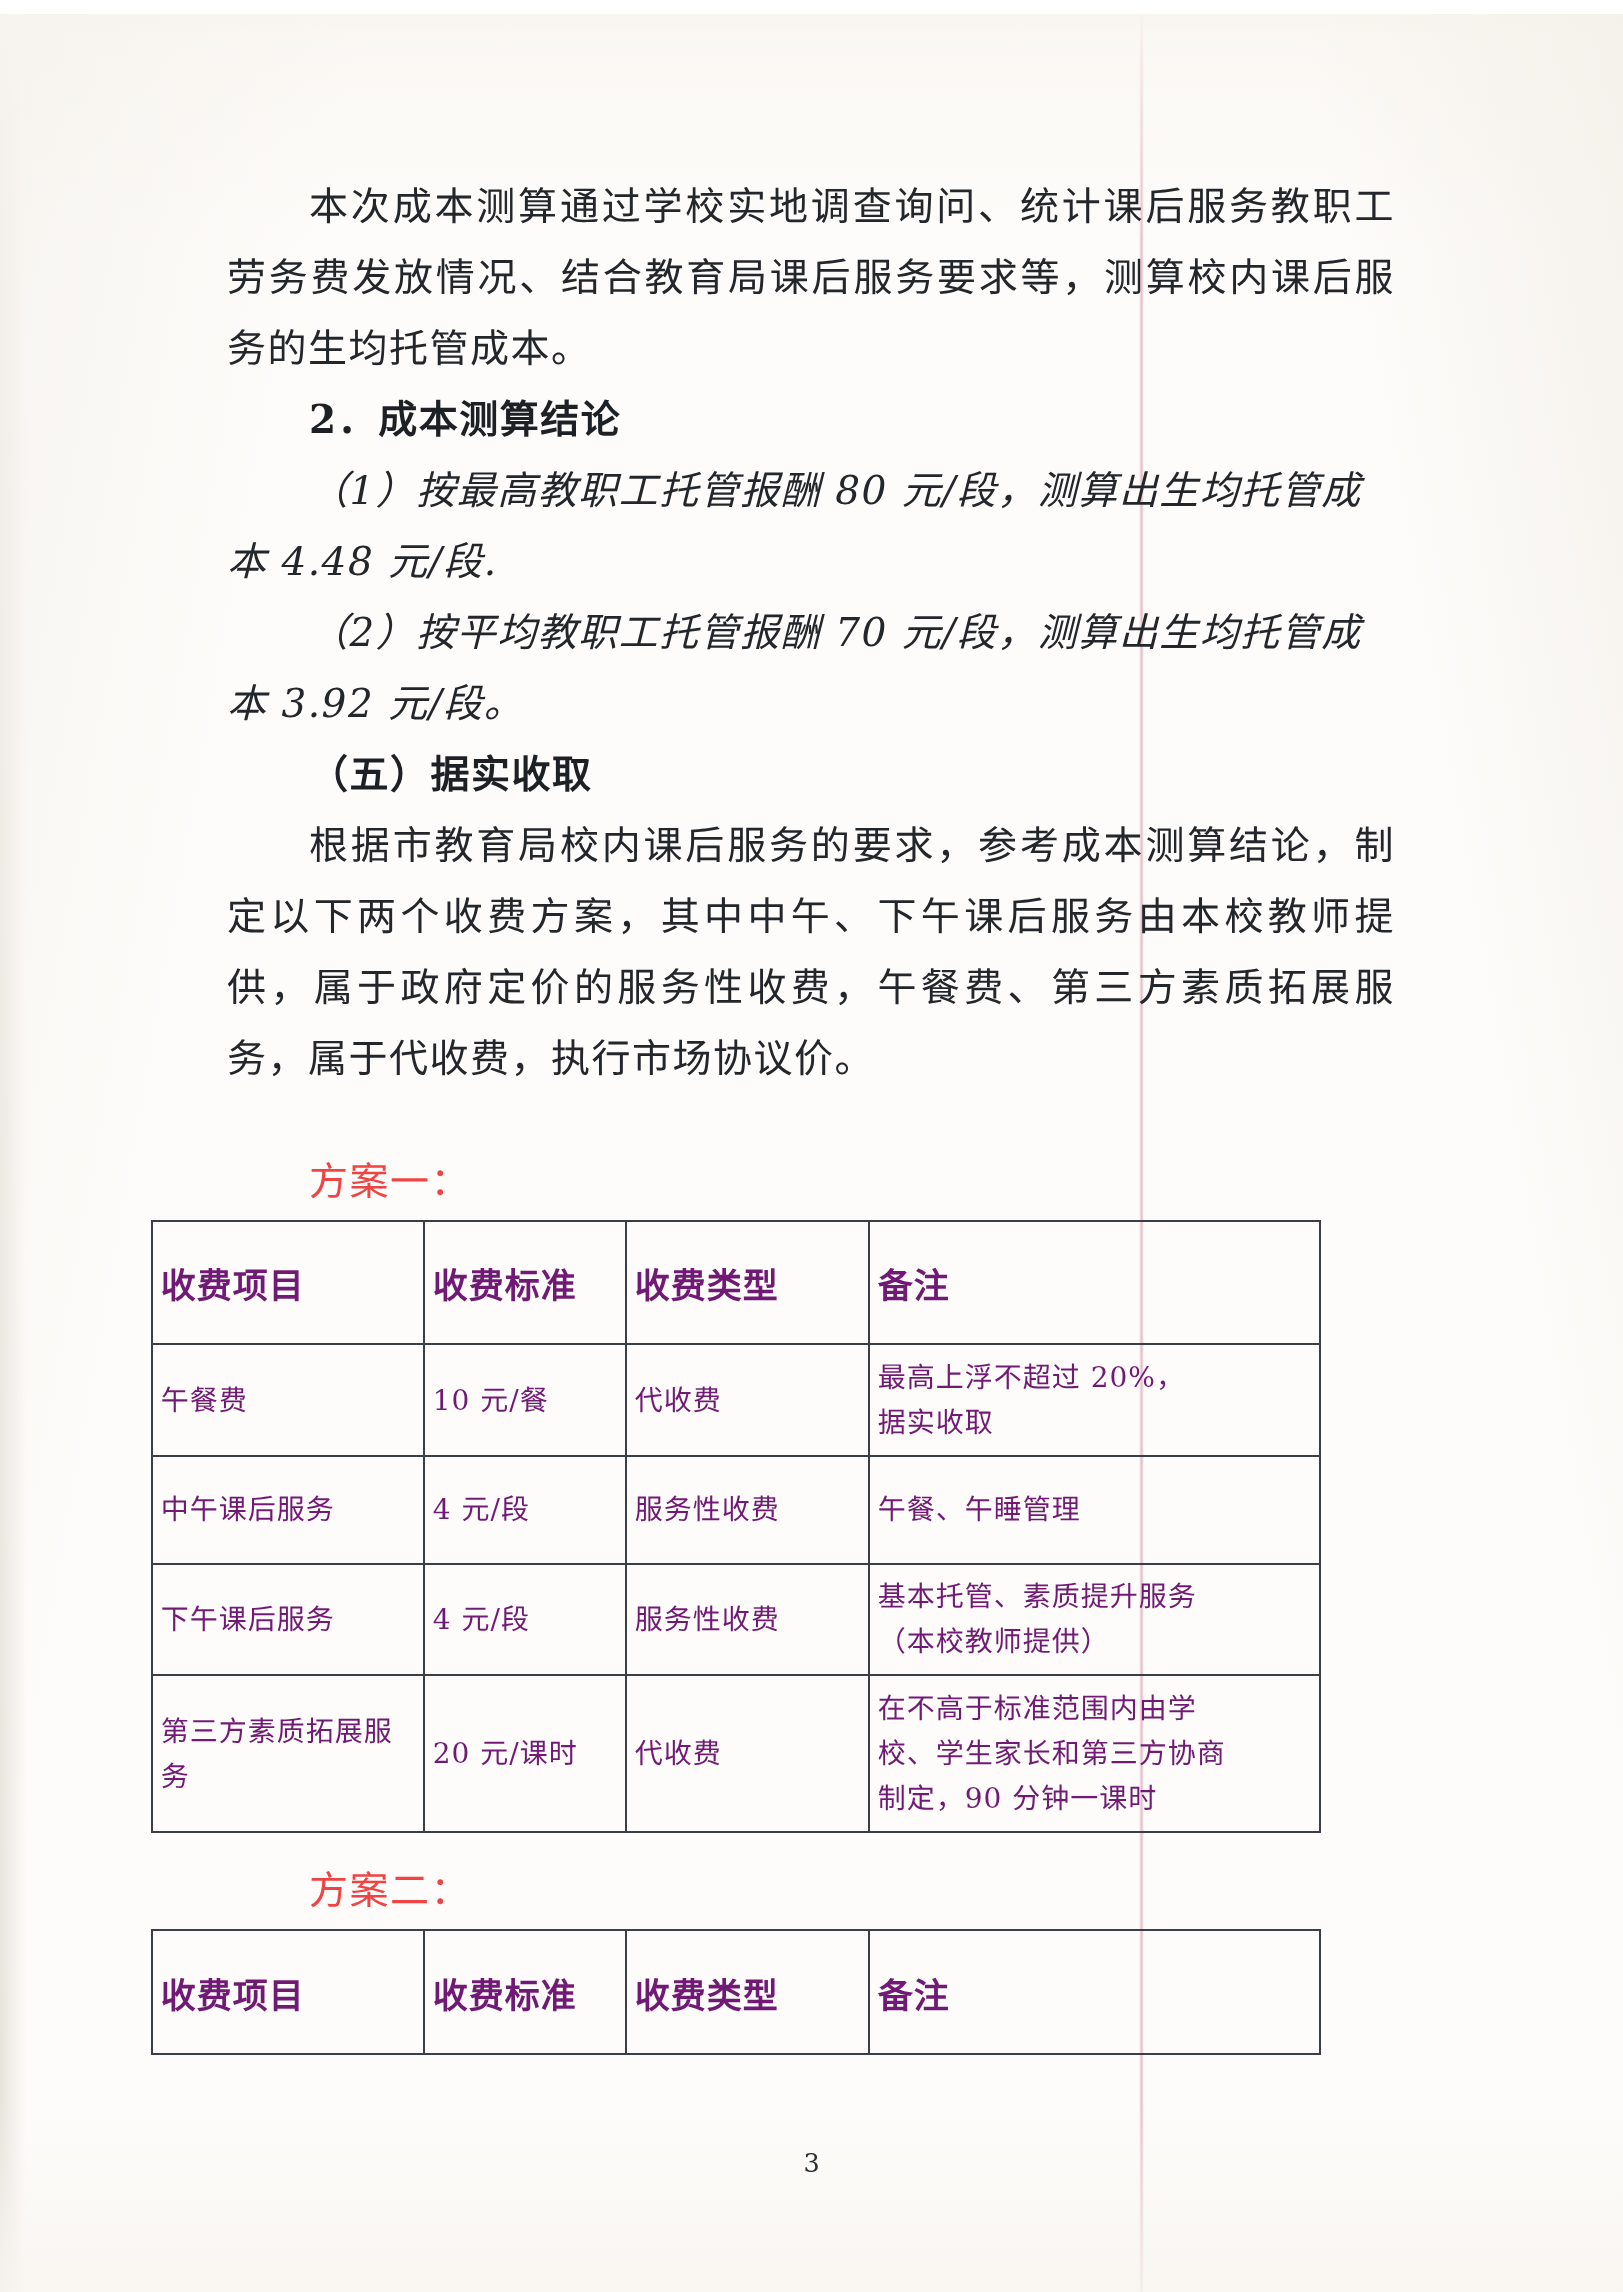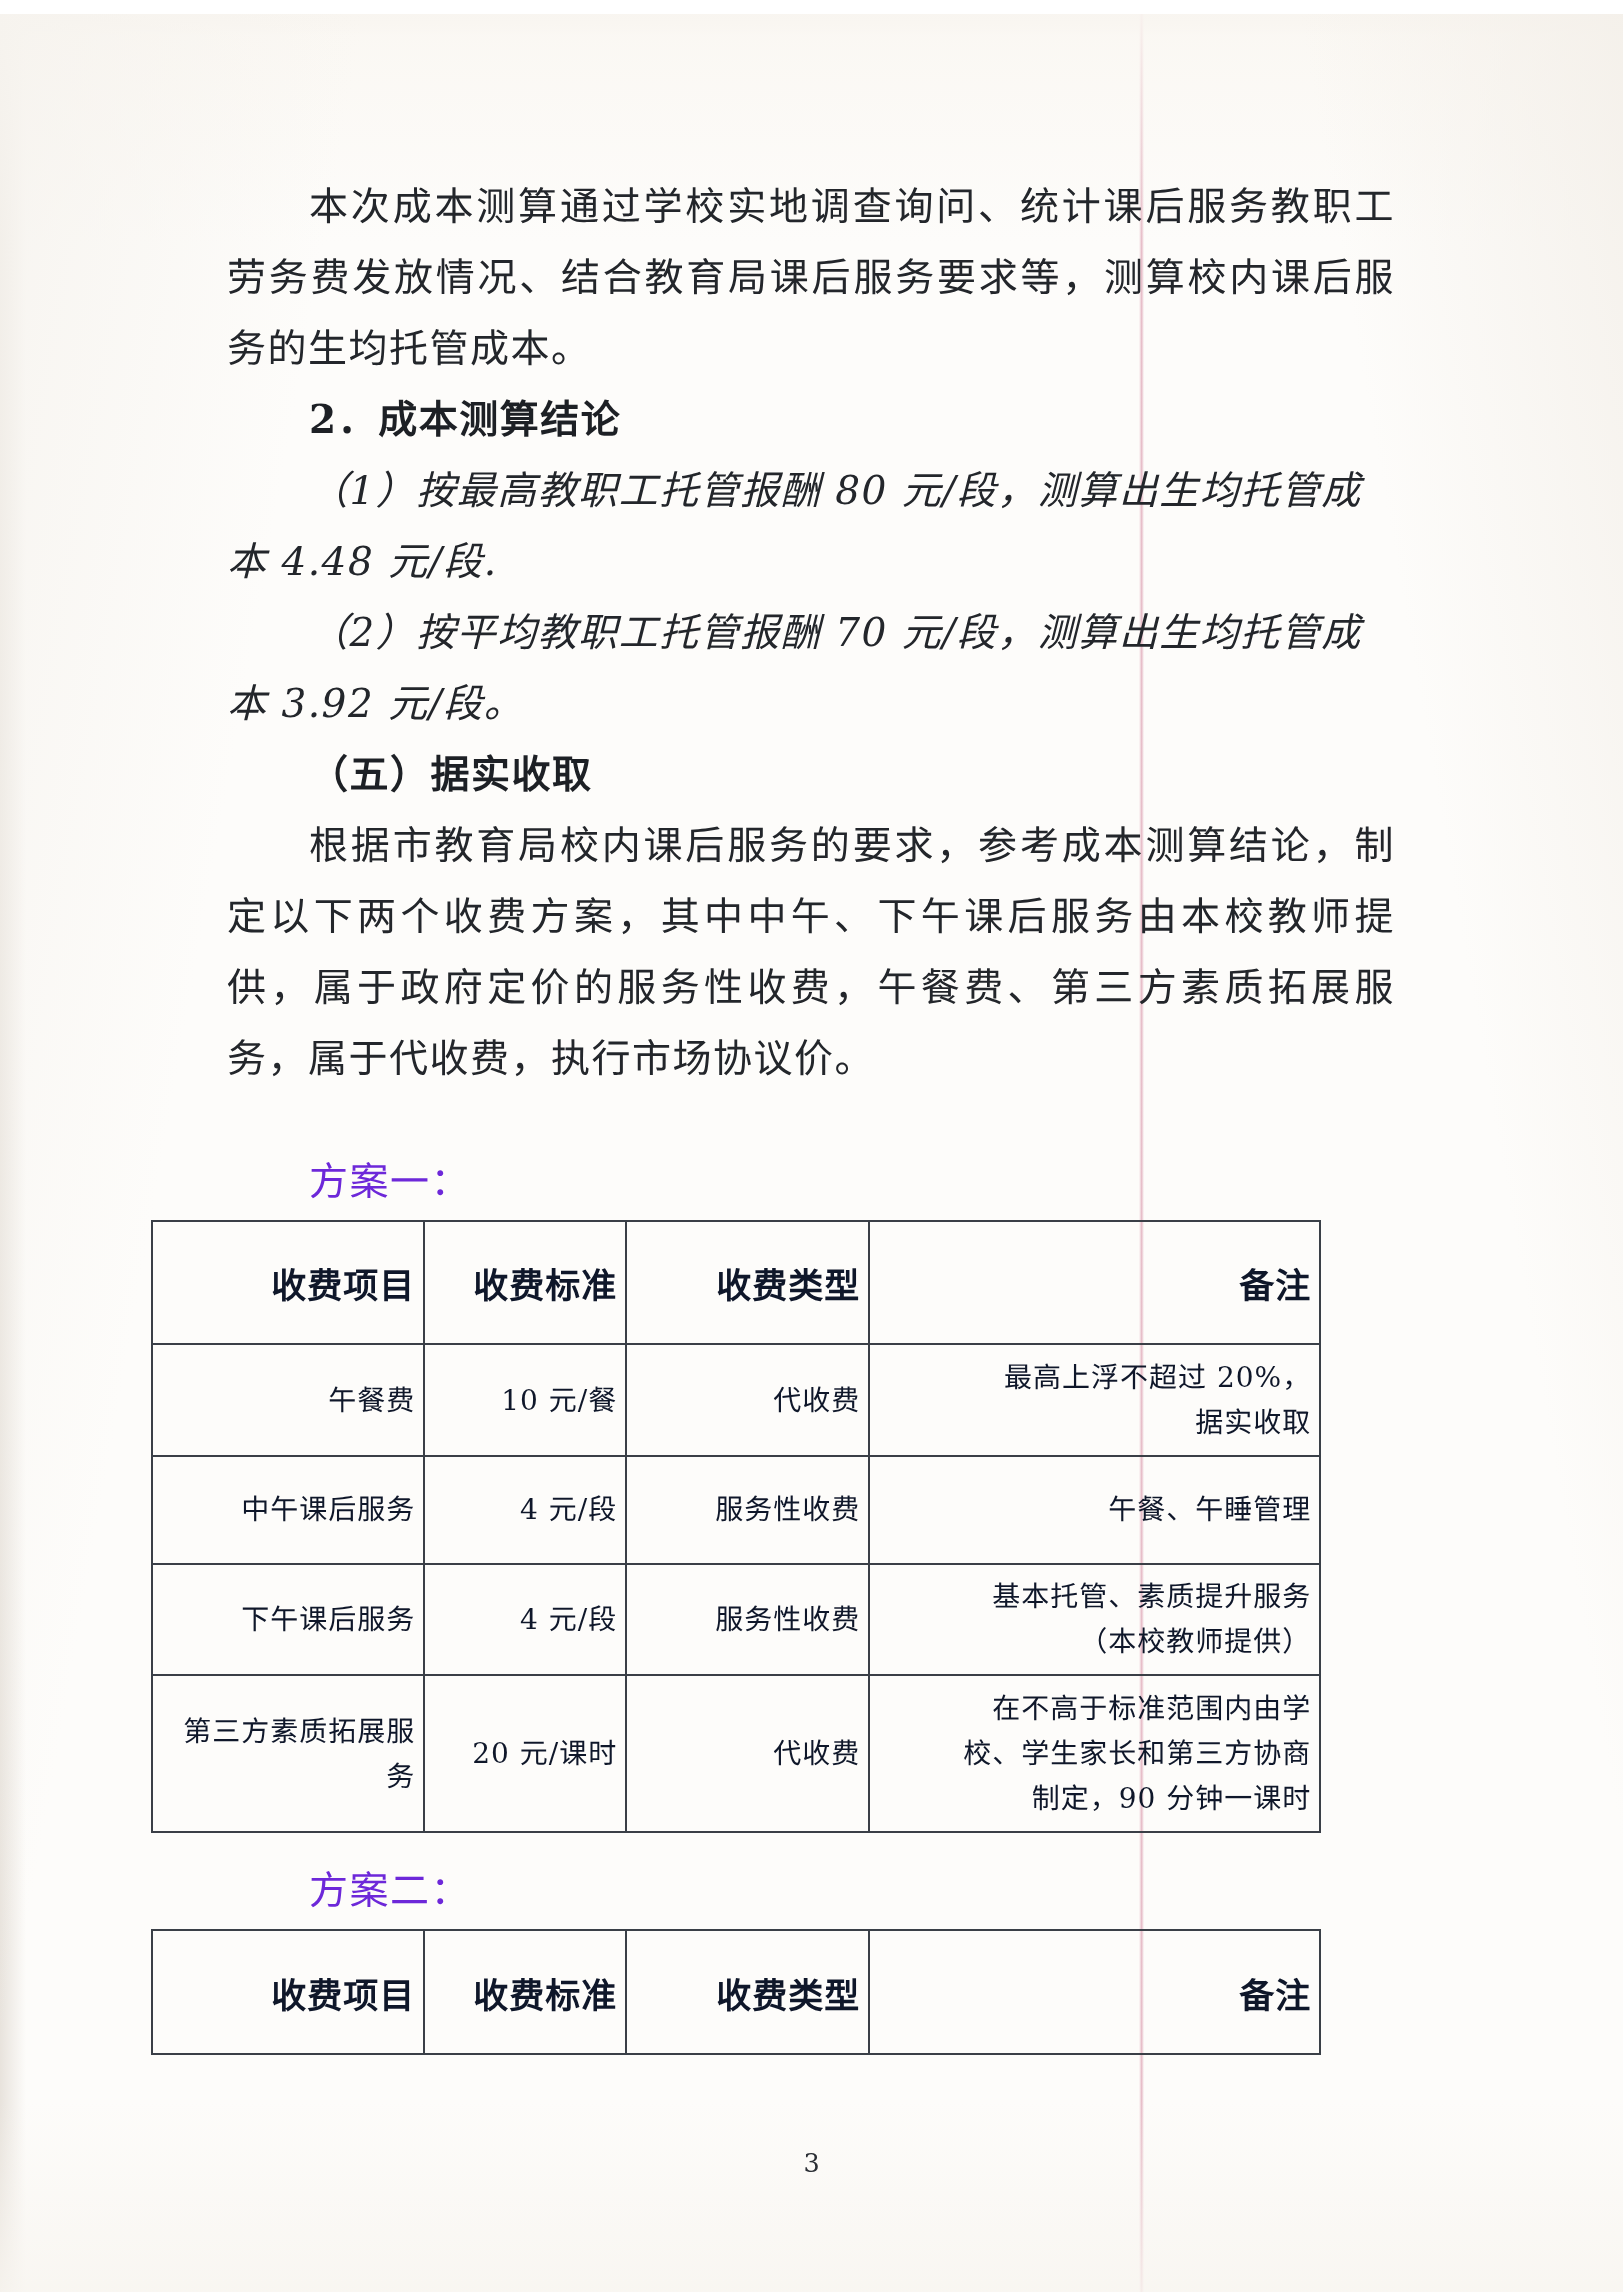--- a/index.html
+++ b/index.html
@@ -97,36 +97,36 @@
     color: #23262b;
     letter-spacing: 1.5px;
     text-indent: 82px;
     font-style: italic;
   }
 
   .plan-label {
     margin: 0;
     font-size: 39px;
     line-height: 65px;
-    color: #6d28d9;
+    color: #ef4444;
     letter-spacing: 1.5px;
     text-indent: 82px;
   }
 
   table.fee-table {
     border-collapse: collapse;
     width: 1168px;
     margin: 5.9px 0 0 -76px;
     table-layout: fixed;
   }
   table.fee-table th,
   table.fee-table td {
     border: 2px solid #3a3f47;
-    color: #0f172a;
-    text-align: right;
+    color: #701a75;
+    text-align: left;
     vertical-align: middle;
     padding: 9.8px 7.8px;
     letter-spacing: 1px;
   }
   table.fee-table th {
     font-size: 35px;
     font-weight: 700;
     height: 102px;
     font-family: "DejaVu Sans", "Liberation Sans", sans-serif;
   }

